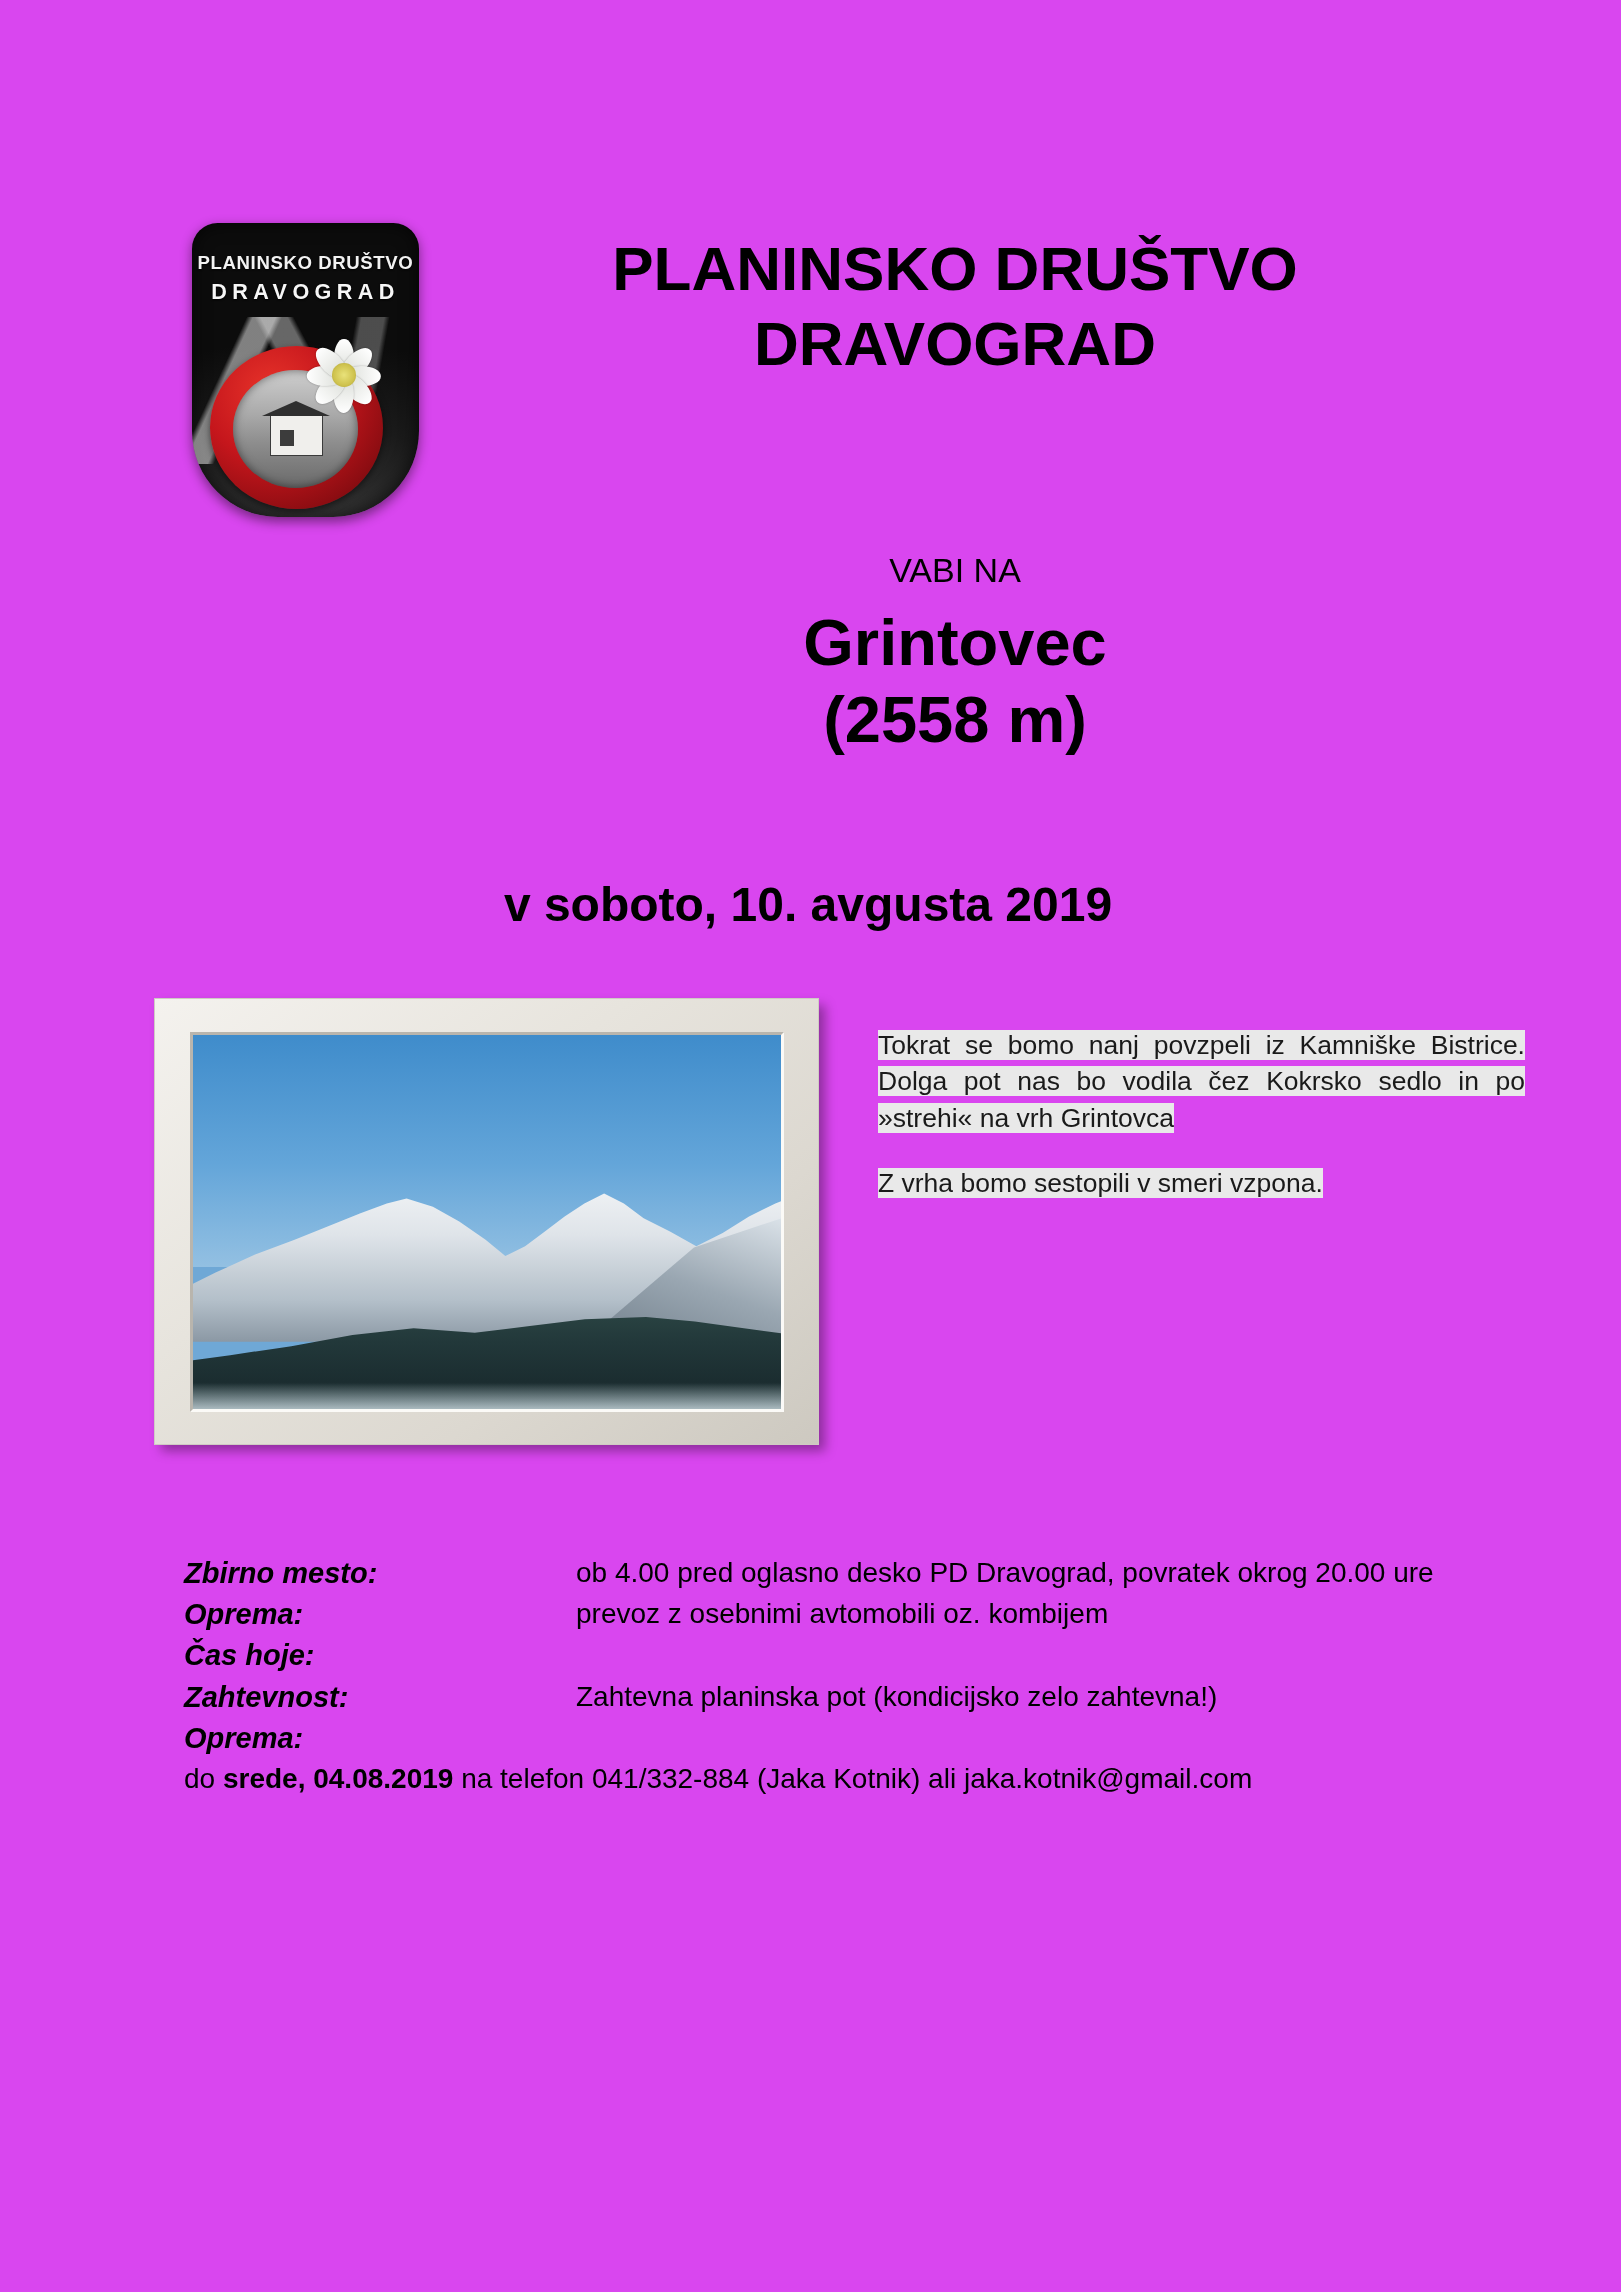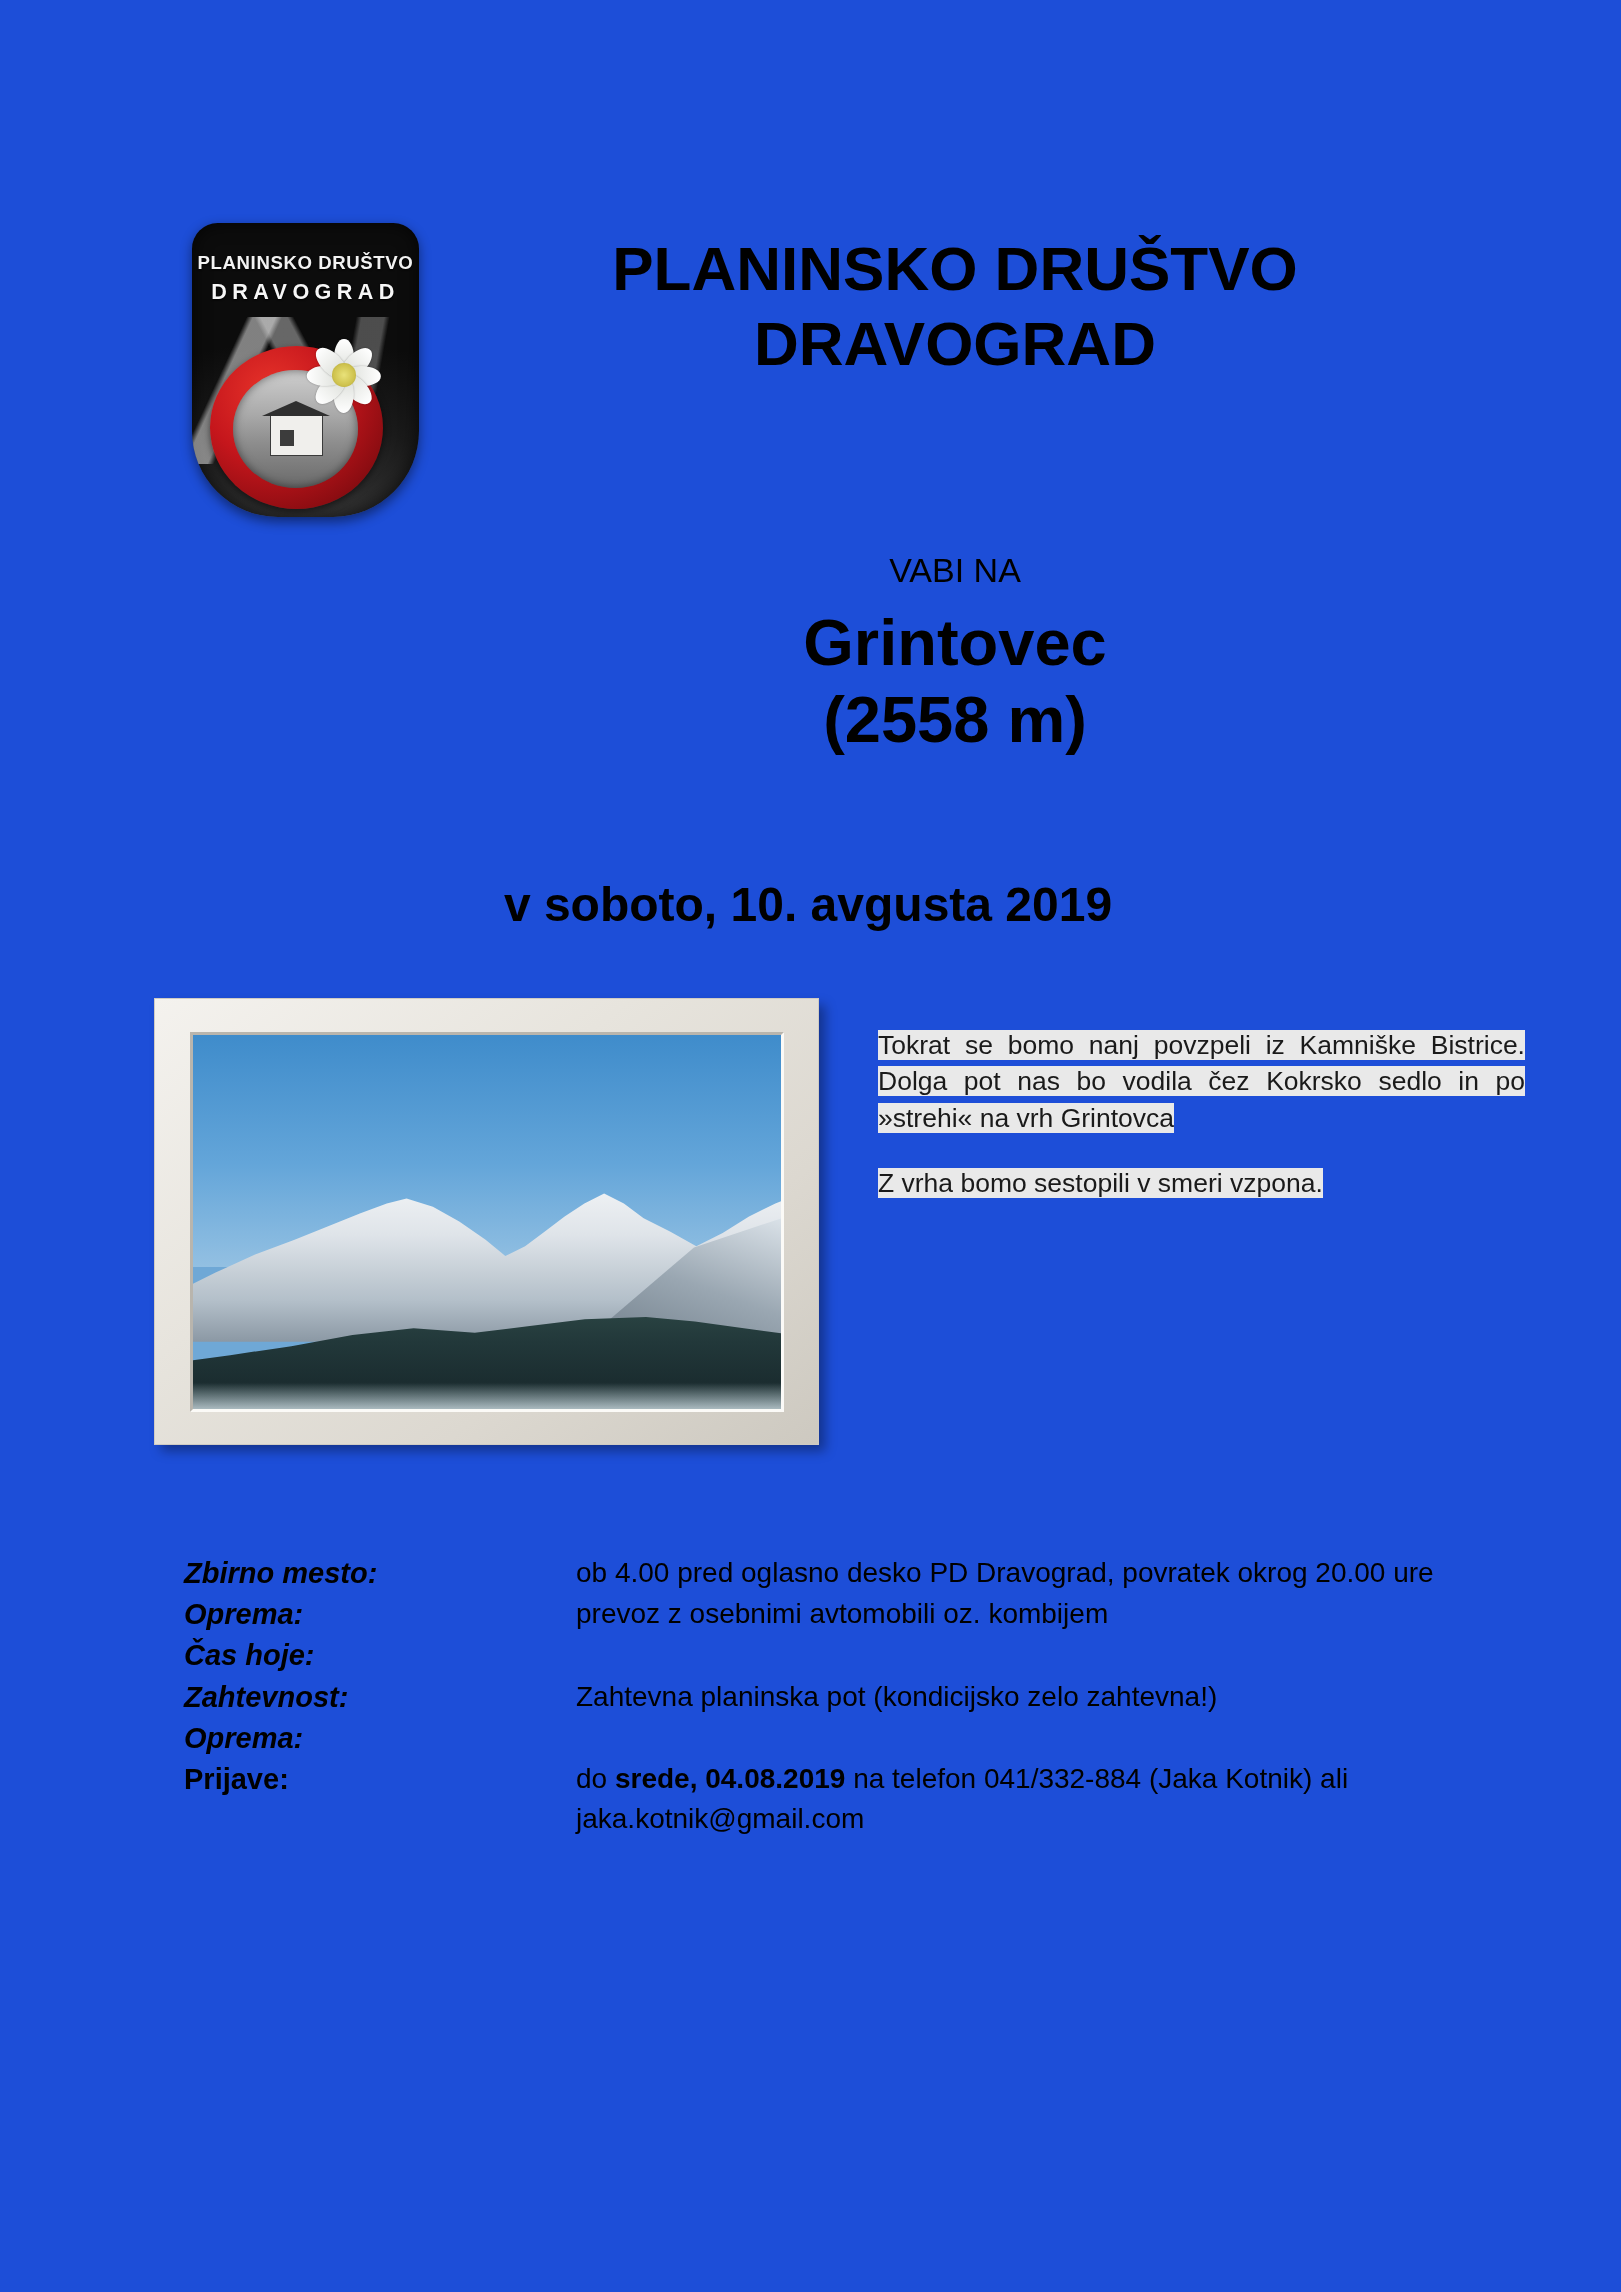--- a/index.html
+++ b/index.html
@@ -13,21 +13,21 @@
     font-family: "Liberation Sans", sans-serif;
     color: #000000;
     position: relative;
     overflow: hidden;
   }
 
   .page {
     position: relative;
     width: 1621px;
     height: 2293px;
-    background: #1d4ed8;
+    background: #d946ef;
   }
 
   
   .header {
     position: absolute;
     top: 223px;
     left: 0;
     width: 1621px;
     height: 314px;
   }
@@ -418,20 +418,19 @@
     <div class="row">
       <div class="row-label">Zahtevnost:</div>
       <div class="row-value">Zahtevna planinska pot (kondicijsko zelo zahtevna!)</div>
     </div>
 
     <div class="row">
       <div class="row-label">Oprema:</div>
     </div>
 
     <div class="row">
-      <div class="row-label upright">Prijave:</div>
       <div class="row-value"><span>do </span><b>srede, 04.08.2019</b><span> na telefon 041/332-884 (Jaka Kotnik) ali jaka.kotnik@gmail.com</span></div>
     </div>
 
   </div>
 
 </div>
 
 
 </body></html>

